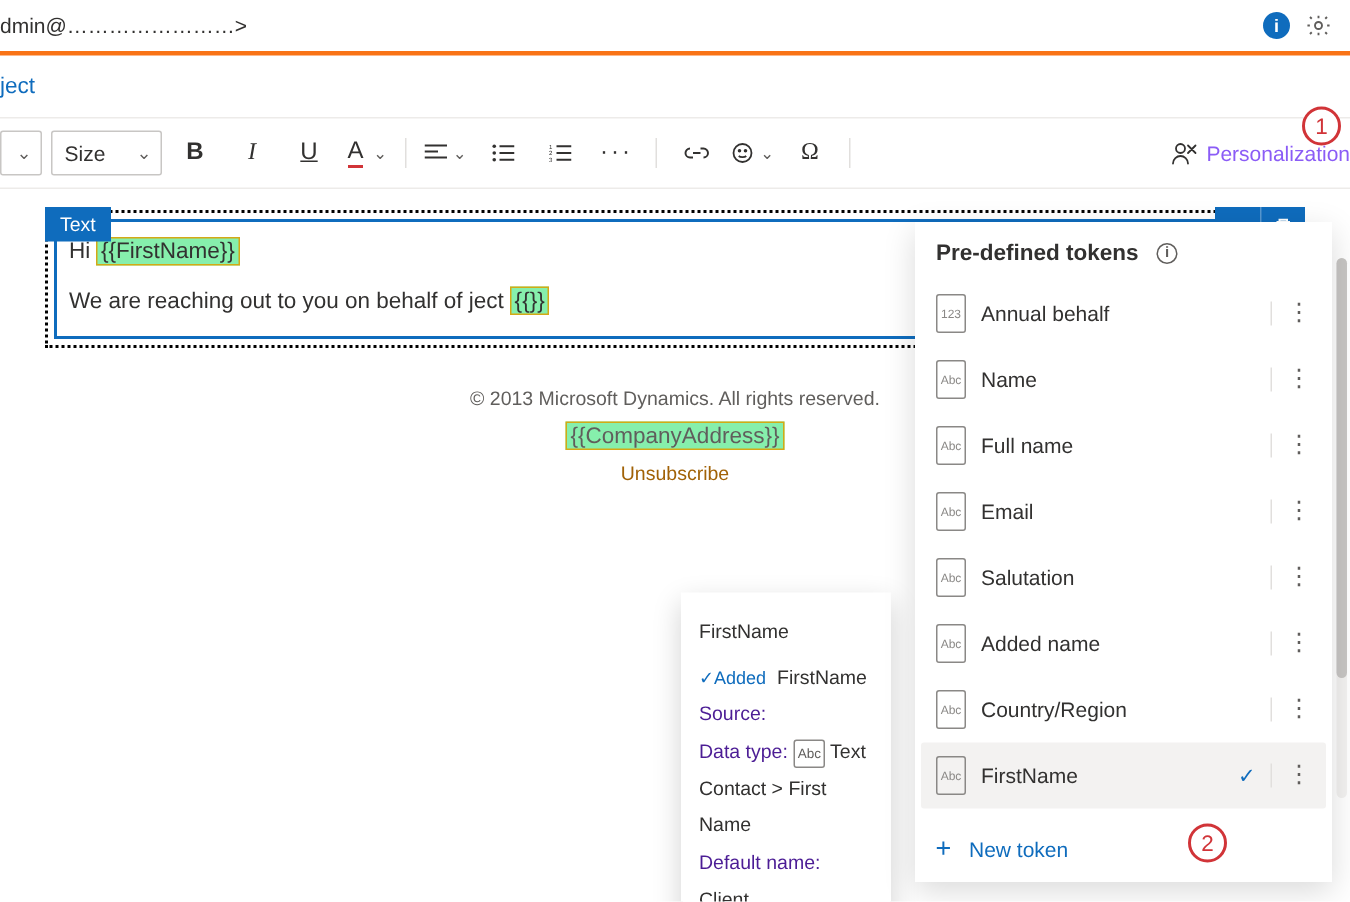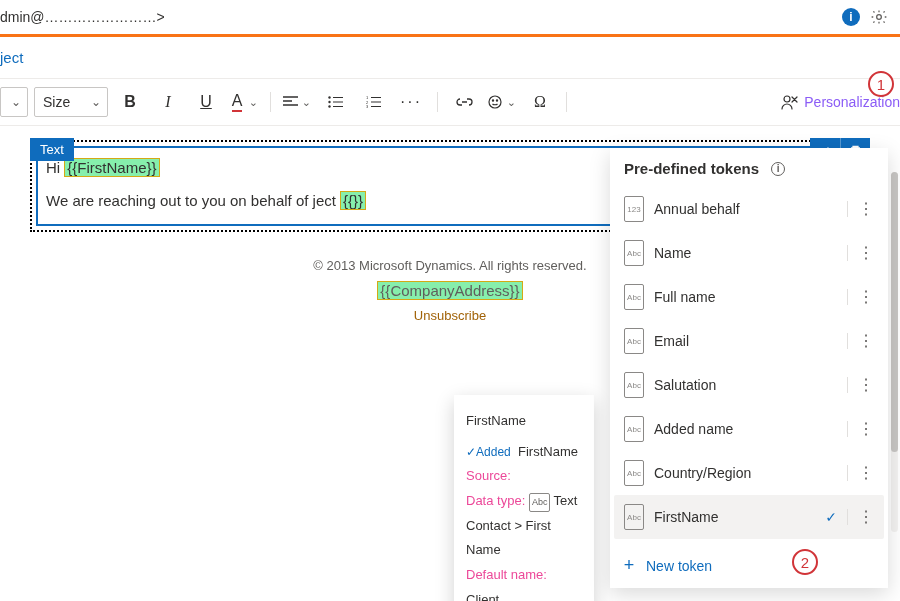--- a/index.html
+++ b/index.html
@@ -28,21 +28,21 @@
 .text-tag{position:absolute;top:-4px;left:-2px;background:#0f6cbd;color:#fff;font-size:13px;padding:4px 10px;z-index:2}
 .blk-actions{position:absolute;top:-4px;right:-2px;display:flex;z-index:2}
 .ba-btn{width:30px;height:28px;background:#0f6cbd;color:#fff;display:flex;align-items:center;justify-content:center;font-size:15px}
 .ba-btn+.ba-btn{border-left:1px solid rgba(255,255,255,.3)}
 .tok{background:#86efac;border:1px solid #d4a915;padding:0 2px;font-size:15px}
 .ftr{text-align:center;margin-top:22px;font-size:13px;color:#605e5c;line-height:1.8}
 .unsub{color:#a16207}
 .popover{position:absolute;left:454px;top:395px;width:140px;background:#fff;box-shadow:0 6px 18px rgba(0,0,0,.18);padding:14px 12px;font-size:13px;line-height:1.9;z-index:5}
 .popover .pn{font-weight:400;margin-bottom:6px}
 .added{color:#0f6cbd;font-size:12px}
-.lbl{color:#ec4899}
+.lbl{color:#4c1d95}
 .mini{display:inline-block;border:1px solid #8a8886;font-size:9px;padding:0 2px;border-radius:2px;margin-right:3px;color:#605e5c}
 .panel{position:absolute;right:12px;top:148px;width:278px;background:#fff;box-shadow:0 6px 20px rgba(0,0,0,.15);z-index:6}
 .panel-hdr{display:flex;align-items:center;gap:12px;padding:12px 14px 10px;font-size:15px;font-weight:700}
 .info-o{width:14px;height:14px;border:1px solid #605e5c;border-radius:50%;display:flex;align-items:center;justify-content:center;font-size:10px;color:#605e5c}
 .tok-list{padding:0 4px 4px}
 .tok-row{display:flex;align-items:center;padding:9px 10px;font-size:14px;color:#323130;gap:10px;border-radius:2px}
 .tok-row.sel-row{background:#f3f2f1}
 .tok-ico{width:20px;height:26px;border:1px solid #8a8886;border-radius:2px;font-size:8px;display:flex;align-items:center;justify-content:center;color:#8a8886}
 .tok-name{flex:1}
 .tok-chk{color:#0f6cbd;font-size:14px}

